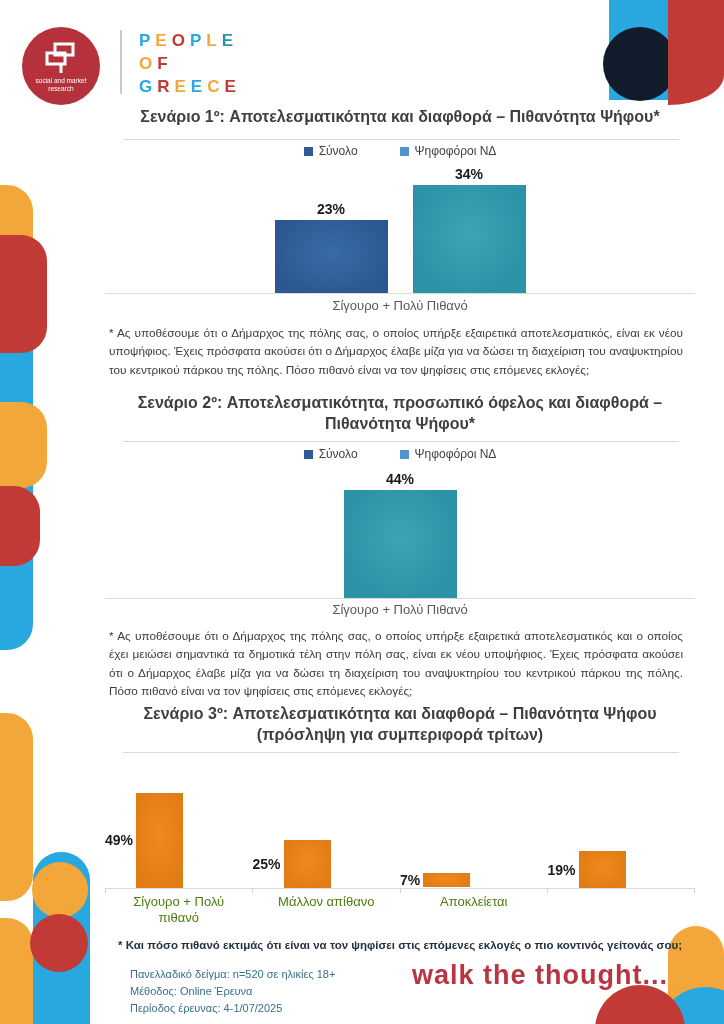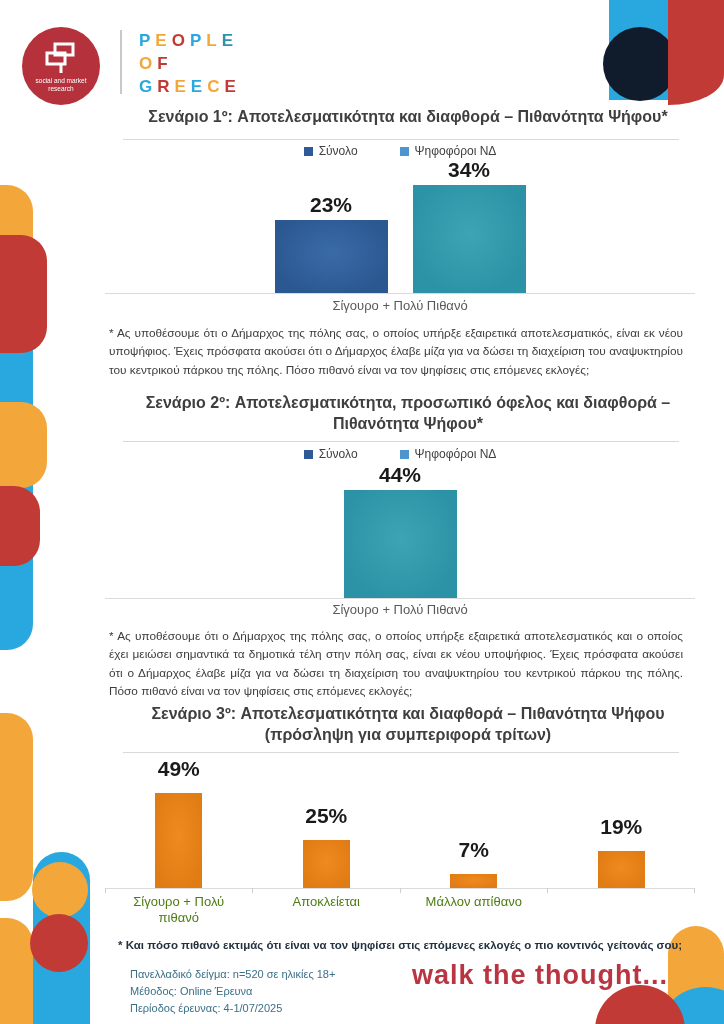--- a/index.html
+++ b/index.html
@@ -29,39 +29,39 @@
   .br-bcircle{left:658px;top:987px;width:95px;height:95px;border-radius:50%;}
   .br-rcircle{left:595px;top:985px;width:90px;height:90px;border-radius:50%;}
   
   .logo-circle{position:absolute;left:22px;top:27px;width:78px;height:78px;border-radius:50%;
                background:#B5323C;display:flex;flex-direction:column;align-items:center;justify-content:flex-start;}
   .logo-caption{color:#fff;font-size:6.5px;line-height:1.3;text-align:center;margin-top:-4px;white-space:pre-line;}
   .logo-divider{position:absolute;left:120px;top:30px;width:2px;height:64px;background:#C9C9C9;}
   .brand{position:absolute;left:139px;top:30px;font-weight:bold;font-size:17px;letter-spacing:5px;line-height:1.35;}
   
   .content{position:absolute;left:105px;top:0;width:590px;height:1024px;}
-  .sec-title{position:absolute;left:8px;width:590px;text-align:center;font-size:16px;font-weight:bold;color:#3F3F3F;line-height:1.32;}
+  .sec-title{position:absolute;left:0;width:590px;text-align:center;font-size:16px;font-weight:bold;color:#3F3F3F;line-height:1.32;}
   .sec-hr{position:absolute;left:18px;width:556px;height:1px;background:#D9D9D9;}
   .legend{position:absolute;left:0;width:590px;display:flex;justify-content:center;gap:42px;font-size:12px;color:#404040;}
   .legend-item{display:flex;align-items:center;gap:6px;}
   .legend-swatch{width:9px;height:9px;display:inline-block;}
   .sw-total{background:#2E5B97;} .sw-nd{background:#4E94CE;}
   .plot{position:absolute;left:0;width:590px;border-bottom:1px solid #DBDBDB;
         display:flex;justify-content:center;align-items:flex-end;gap:25px;}
   .bar-col{display:flex;flex-direction:column;align-items:center;gap:3px;}
-  .bar-label{font-size:21px;font-weight:bold;color:#1a1a1a;}
+  .bar-label{font-size:14px;font-weight:bold;color:#1a1a1a;}
   .bar{width:113px;}
   .bar-navy{background:radial-gradient(ellipse at 50% 45%, #3A6BA8 0%, #2C5891 75%);}
   .bar-teal{background:radial-gradient(ellipse at 50% 45%, #3DA4B6 0%, #2C93A6 75%);}
   .bar-orange{background:radial-gradient(ellipse at 50% 45%, #F08A1F 0%, #E07C14 80%);}
   .axis-label{position:absolute;left:0;width:590px;text-align:center;font-size:13px;color:#595959;}
   .footnote{position:absolute;left:4px;width:574px;font-size:11.8px;line-height:1.55;color:#3C3C3C;text-align:justify;}
   
   .plot3{position:absolute;left:0;width:590px;display:flex;align-items:flex-end;}
-  .slot{width:147.5px;display:flex;flex-direction:column;align-items:center;gap:12px;}
+  .slot{width:147.5px;display:flex;flex-direction:row;align-items:center;gap:3px;}
   .bar3{width:47px;}
   .tick{position:absolute;bottom:-5px;width:1px;height:5px;background:#CFCFCF;}
   .cats{position:absolute;left:0;width:590px;display:flex;}
   .cat{width:147.5px;text-align:center;font-size:13px;color:#4d7c0f;line-height:1.25;white-space:pre-line;}
   .footnote3{position:absolute;left:0;width:590px;text-align:center;font-size:11.5px;font-weight:bold;color:#24313F;}
   
   .footer-info{position:absolute;left:130px;top:966px;font-size:11px;color:#3A7088;line-height:1.55;}
   .walk{position:absolute;left:412px;top:960px;font-size:27px;font-weight:bold;color:#B93541;letter-spacing:1px;}
 </style>
 </head>
@@ -178,22 +178,22 @@
         <div class="bar3 bar-orange" style="height: 13.58px;"></div>
       </div>
       <div class="slot">
         <span class="bar-label">19%</span>
         <div class="bar3 bar-orange" style="height: 36.86px;"></div>
       </div>
     </div>
     <div class="cats" style="top:894px;">
       <div class="cat">Σίγουρο + Πολύ
 πιθανό</div>
+      <div class="cat">Μάλλον απίθανο</div>
       <div class="cat">Αποκλείεται</div>
-      <div class="cat">Μάλλον απίθανο</div>
     </div>
     <div class="footnote3" style="top:939px;">* Και πόσο πιθανό εκτιμάς ότι είναι να τον ψηφίσει στις επόμενες εκλογές ο πιο κοντινός γείτονάς σου;</div>
   </div>
 
   <div class="footer-info">
     <div>Πανελλαδικό δείγμα: n=520 σε ηλικίες 18+</div>
     <div>Μέθοδος: Online Έρευνα</div>
     <div>Περίοδος έρευνας: 4-1/07/2025</div>
   </div>
   <div class="walk">walk the thought...</div>

